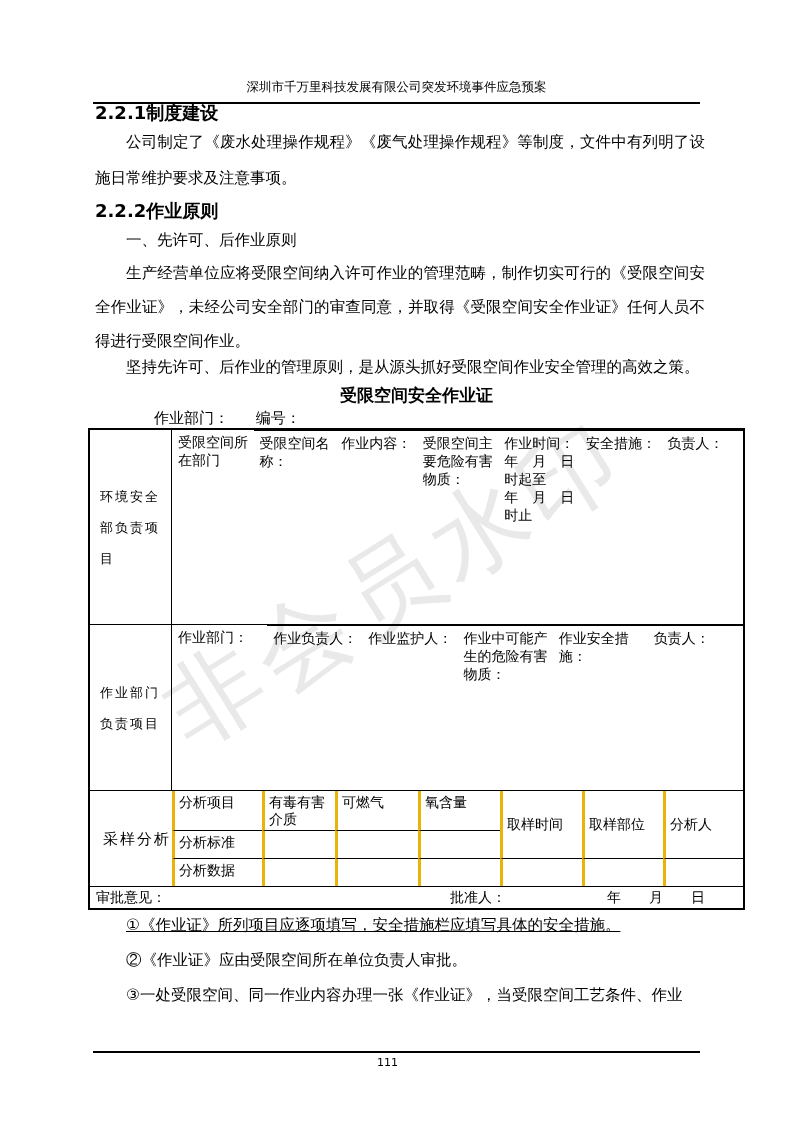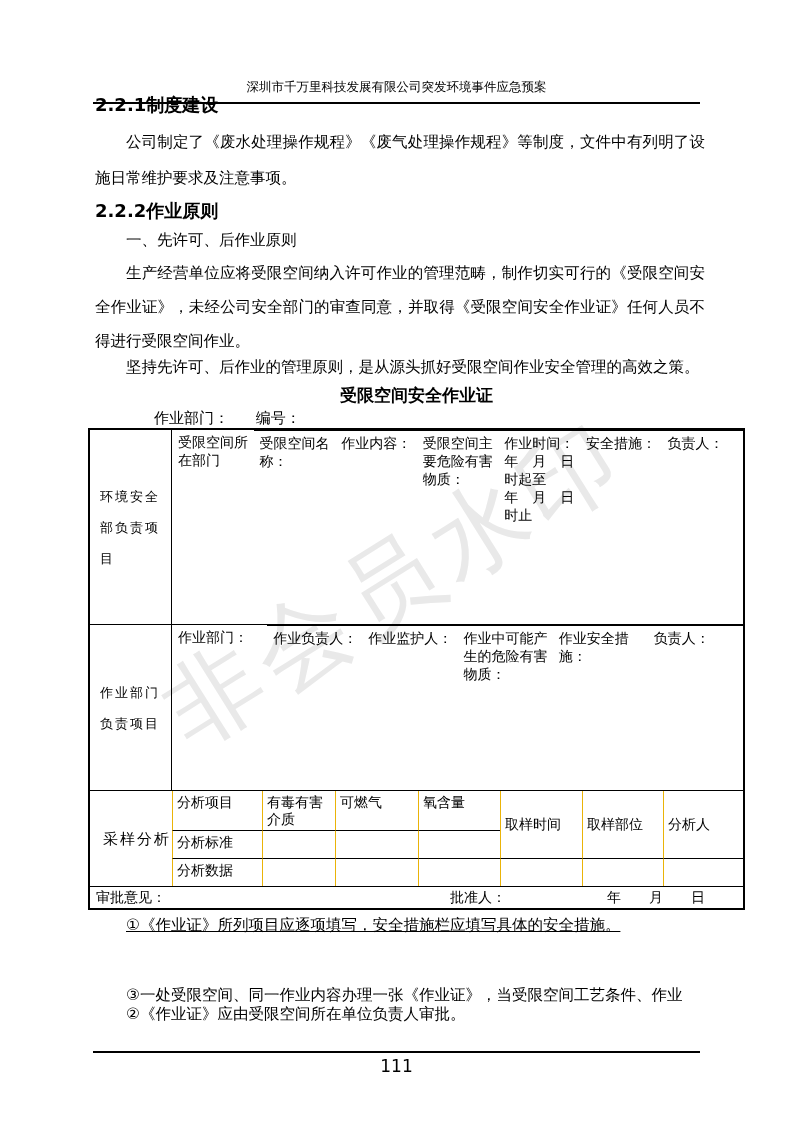--- a/index.html
+++ b/index.html
@@ -16,21 +16,21 @@
     font-size:96px; line-height:110px; color:#e9e9e9; letter-spacing:8px;
     white-space:nowrap; transform:rotate(-32deg); transform-origin:center center;
     z-index:0; user-select:none;
   }
   
   .doc-header {
     position:absolute; left:93px; top:46px; width:607px; text-align:center;
     font-size:12.5px; padding-bottom:6px; border-bottom:2px solid #000; z-index:1;margin-top:33px;
   }
   .heading { position:absolute; left:95px; font-weight:bold; font-size:18px; z-index:1; }
-  .h221 { top:93px;text-align:right; }
+  .h221 { top:101px;text-align:right; }
   .h222 { top:199px; }
   .para {
     position:absolute; left:95px; width:610px; font-size:15.5px;
     line-height:36px; text-indent:2em; text-align:justify; z-index:1;
   }
   .p221 { top:124px; }
   .p222a { top:256px; line-height:34px; }
   .line-a { position:absolute; left:95px; top:230px; width:610px; font-size:15.5px; text-indent:2em; z-index:1; }
   .p222b { position:absolute; left:95px; top:357px; width:660px; font-size:15.5px; text-indent:2em; white-space:nowrap; z-index:1; }
   .tbl-title { position:absolute; left:88px; top:384px; width:657px; text-align:center; font-size:17px; font-weight:bold; z-index:1; }
@@ -53,38 +53,38 @@
   .pos { position:absolute; top:4px; }
   .pos-confirm { left:368px; }
   .pos-date1 { left:352px; letter-spacing:6px; }
   .pos-date2 { left:290px; letter-spacing:6px; }
   
   .g3 {
     display:grid; height:96px; border-top:1px solid #000;
     grid-template-columns:82px 90px 73px 83px 82px 82px 81px 80px;
     grid-template-rows:40px 28px 28px;
   }
-  .g3 .cell { border-left:1px solid #eab308; padding:3px 4px; line-height:17px; }
+  .g3 .cell { border-left:3px solid #eab308; padding:3px 4px; line-height:17px; }
   .g3 .lab { grid-column:1; grid-row:1/4; border-left:none; display:flex; align-items:center; justify-content:center; letter-spacing:2px; font-size:15px; padding:0;margin-left:12px; }
   .g3 .bb { border-bottom:1px solid #000; }
   .g3 .span2 { grid-row:1/3; display:flex; align-items:center; }
   .col2{grid-column:2}.col3{grid-column:3}.col4{grid-column:4}.col5{grid-column:5}
   .col6{grid-column:6}.col7{grid-column:7}.col8{grid-column:8}
   .row1{grid-row:1}.row2{grid-row:2}.row3{grid-row:3}
   
   .approval { flex:1; border-top:1px solid #000; position:relative; font-size:14px; }
   .approval .al { position:absolute; left:6px; top:2px; }
   .approval .am { position:absolute; left:360px; top:2px; }
   .approval .ar { position:absolute; left:517px; top:2px; }
   
   .note { position:absolute; left:95px; width:660px; font-size:15.5px; text-indent:2em; white-space:nowrap; z-index:1; }
-  .n1 { top:915px;text-decoration:underline; } .n2 { top:1004px; } .n3 { top:985px; }
+  .n1 { top:915px;text-decoration:underline; } .n2 { top:950px;font-family:Liberation Mono, monospace; } .n3 { top:985px; }
   
   .footer-rule { position:absolute; left:93px; top:1051px; width:607px; border-top:2px solid #000; z-index:1; }
-  .page-num { position:absolute; left:93px; top:1056px; width:607px; text-align:center; font-size:17px; z-index:1; }
+  .page-num { position:absolute; left:84px; top:1056px; width:607px; text-align:center; font-size:11px; z-index:1; }
 </style>
 </head>
 <body>
 
 <div class="page">
 
   <div class="watermark">非会员水印</div>
 
   <div class="doc-header">
     <span>深圳市千万里科技发展有限公司突发环境事件应急预案</span>

